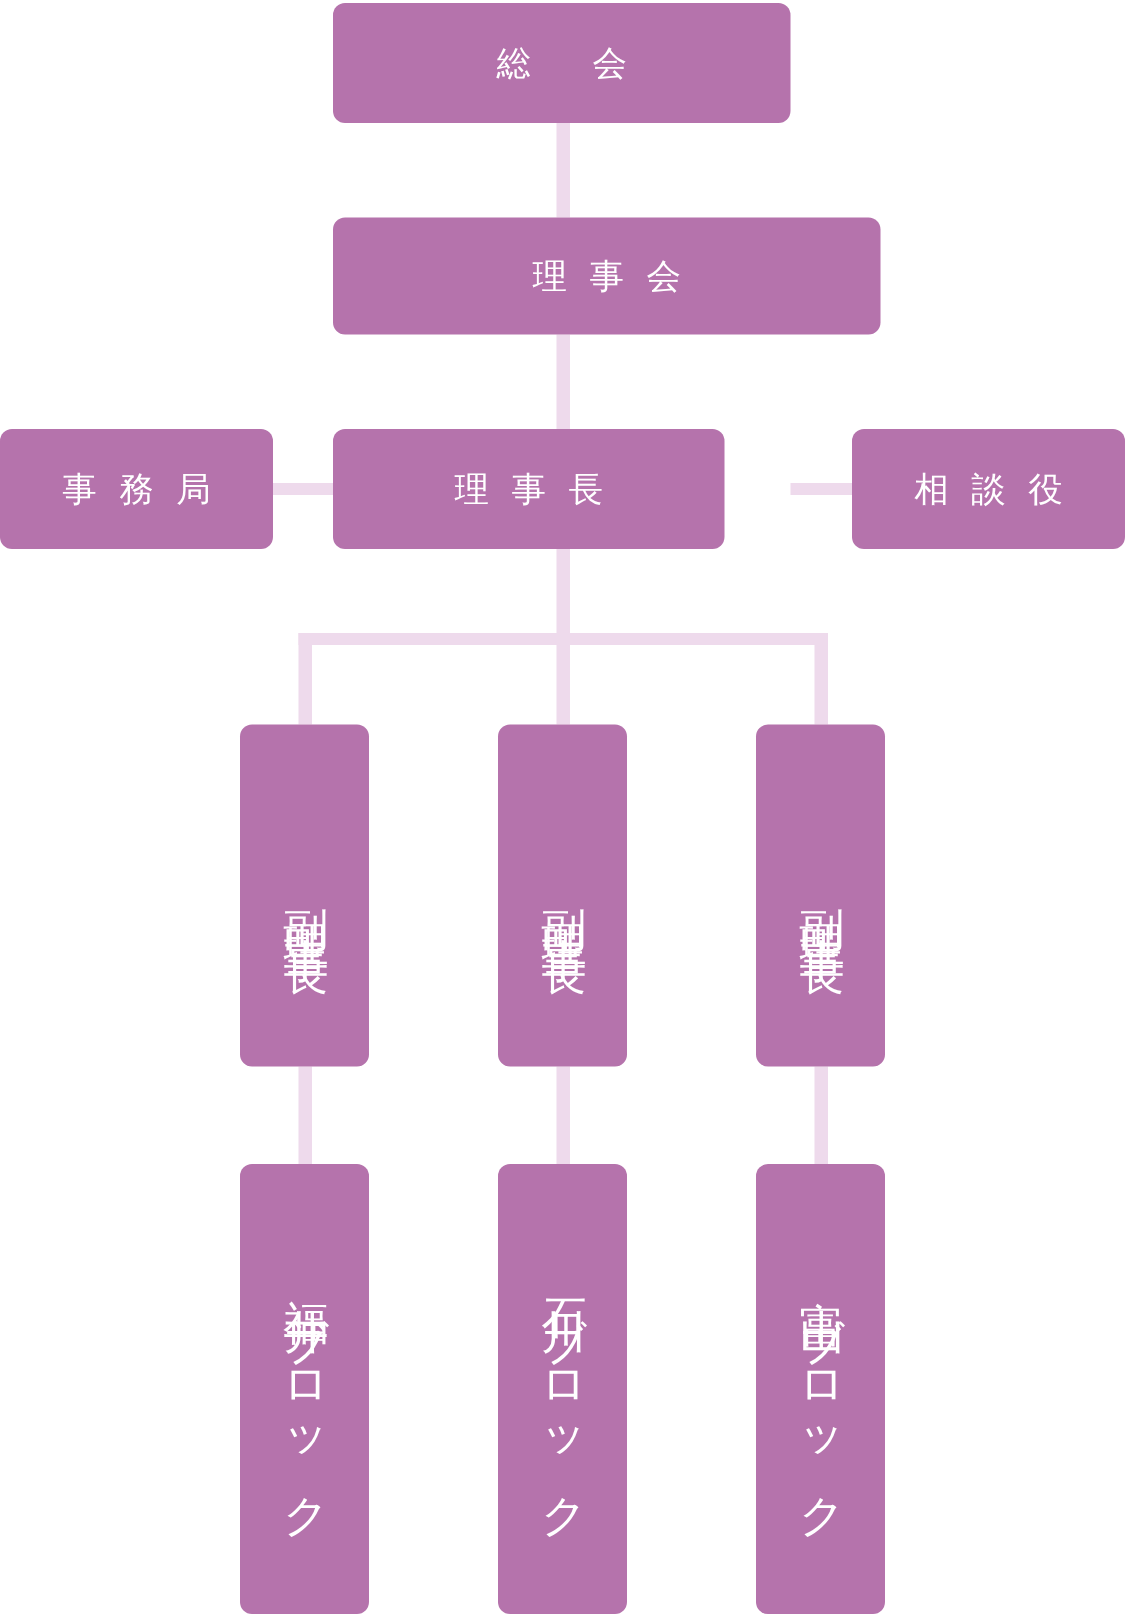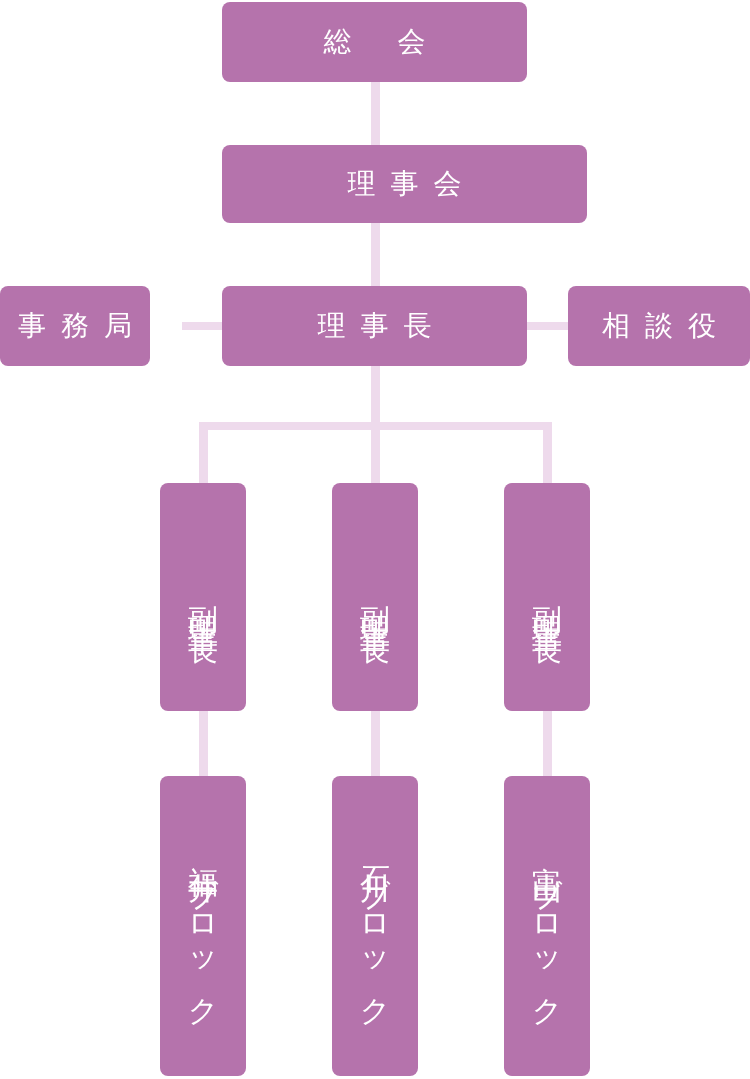--- a/index.html
+++ b/index.html
@@ -18,21 +18,21 @@
   .box {
     position: absolute;
     background: var(--box, #b573ac);
     border-radius: 8px;
     display: flex;
     align-items: center;
     justify-content: center;
     color: var(--text, #ffffff);
   }
   .h-label {
-    font-size: 28px;
+    font-size: 23px;
     font-weight: 500;
     letter-spacing: 15px;
     padding-left: 15px;
     white-space: nowrap;
     line-height: 1;
   }
   .h-label.spaced {
     letter-spacing: 9px;
     padding-left: 9px;
   }
@@ -67,24 +67,24 @@
   <div class="connector" style="left:199px; top:711px; width:9px;  height:65px;"></div>
   <div class="connector" style="left:371px; top:711px; width:9px;  height:65px;"></div>
   <div class="connector" style="left:543px; top:711px; width:9px;  height:65px;"></div>
 
   <div class="box" style="left:222px; top:2px;   width:305px; height:80px;">
     <span class="h-label spaced">総　会</span>
   </div>
   <div class="box" style="left:222px; top:145px; width:365px; height:78px;">
     <span class="h-label">理事会</span>
   </div>
-  <div class="box" style="left:0px;   top:286px; width:150px; height:80px;">
+  <div class="box" style="left:0px;   top:286px; width:182px; height:80px;">
     <span class="h-label">事務局</span>
   </div>
-  <div class="box" style="left:222px; top:286px; width:305px; height:80px;align-items:center;">
+  <div class="box" style="left:222px; top:286px; width:261px; height:80px;align-items:center;">
     <span class="h-label">理事長</span>
   </div>
   <div class="box" style="left:568px; top:286px; width:182px; height:80px;">
     <span class="h-label">相談役</span>
   </div>
 
   <div class="box" style="left:160px; top:483px; width:86px; height:228px;">
     <span class="v-label">副理事長</span>
   </div>
   <div class="box" style="left:332px; top:483px; width:86px; height:228px;">

